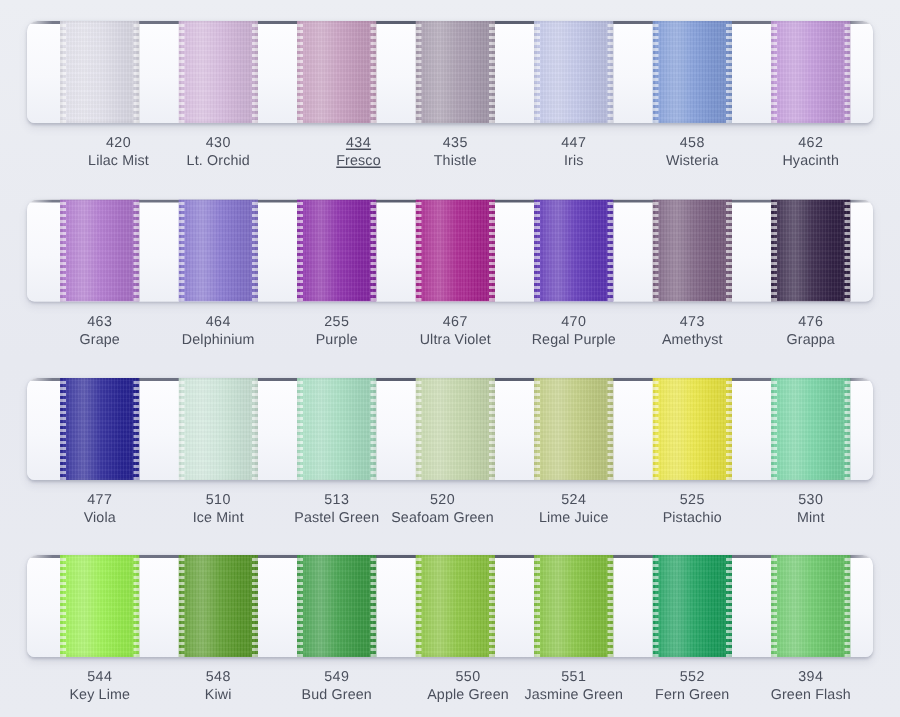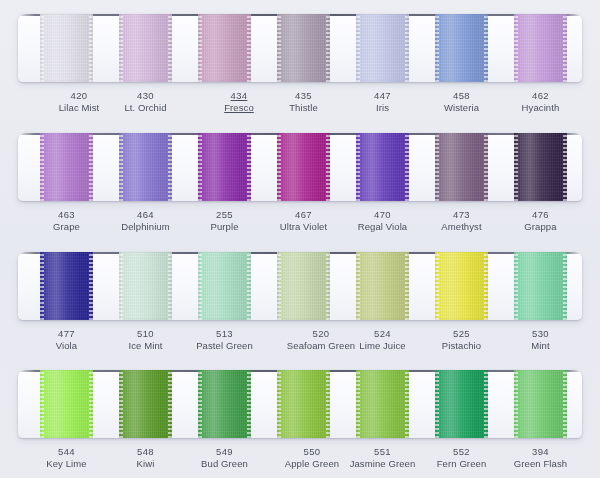--- a/index.html
+++ b/index.html
@@ -317,21 +317,21 @@
       <div class="label" style="left: 181.5px;">
         <span class="num">255</span>
         <span class="nm">Purple</span>
       </div>
       <div class="label" style="left: 260.5px;">
         <span class="num">467</span>
         <span class="nm">Ultra Violet</span>
       </div>
       <div class="label" style="left: 339.5px;">
         <span class="num">470</span>
-        <span class="nm">Regal Viola</span>
+        <span class="nm">Regal Purple</span>
       </div>
       <div class="label" style="left: 418.5px;">
         <span class="num">473</span>
         <span class="nm">Amethyst</span>
       </div>
       <div class="label" style="left: 497.5px;">
         <span class="num">476</span>
         <span class="nm">Grappa</span>
       </div>
     </div>
@@ -402,21 +402,21 @@
         <span class="nm">Viola</span>
       </div>
       <div class="label" style="left: 102.5px;">
         <span class="num">510</span>
         <span class="nm">Ice Mint</span>
       </div>
       <div class="label" style="left: 181.5px;">
         <span class="num">513</span>
         <span class="nm">Pastel Green</span>
       </div>
-      <div class="label" style="left: 278px; text-align: center;">
+      <div class="label" style="left: 252px; text-align: center;">
         <span class="num">520</span>
         <span class="nm">Seafoam Green</span>
       </div>
       <div class="label" style="left: 339.5px;">
         <span class="num">524</span>
         <span class="nm">Lime Juice</span>
       </div>
       <div class="label" style="left: 418.5px;">
         <span class="num">525</span>
         <span class="nm">Pistachio</span>

